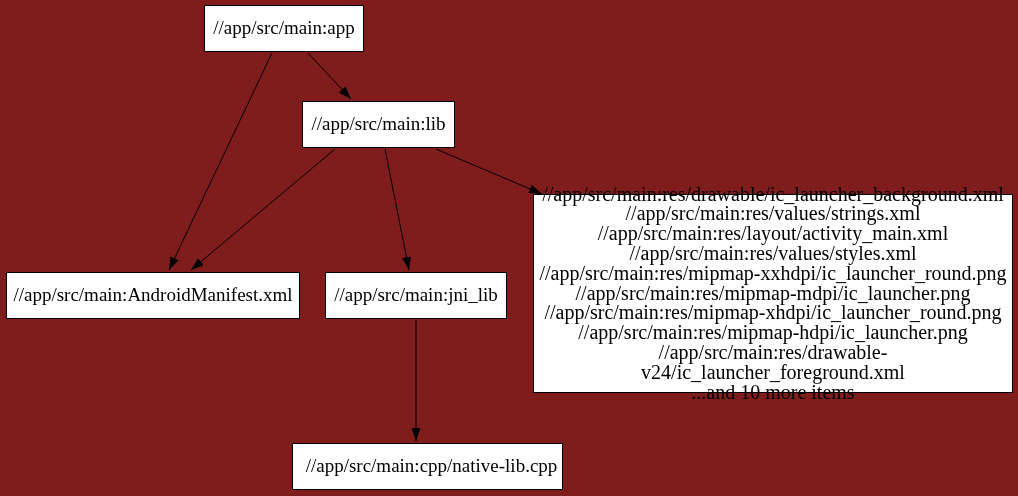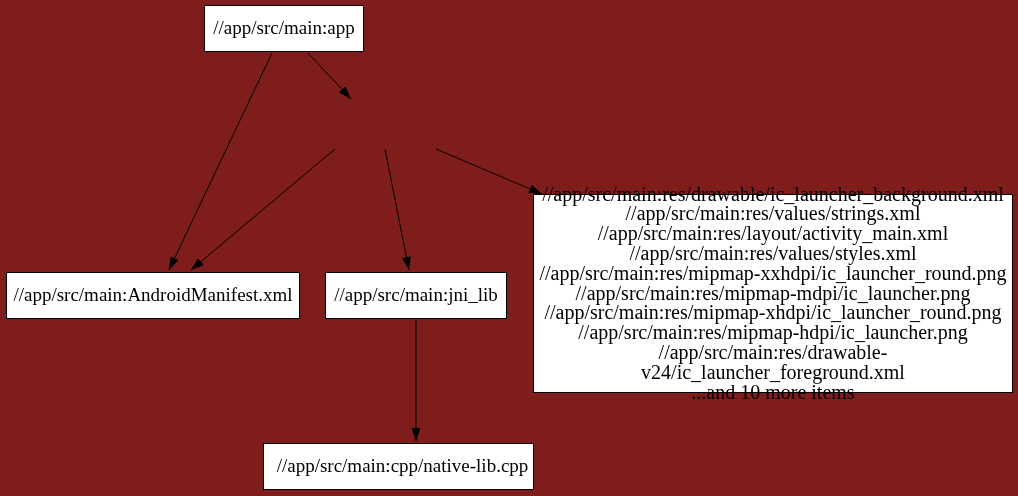--- a/index.html
+++ b/index.html
@@ -61,20 +61,23 @@
     <line x1="335" y1="149" x2="191" y2="270" stroke="#000000" stroke-width="1" marker-end="url(#arrow)"></line>
     <line x1="385" y1="149" x2="409" y2="270" stroke="#000000" stroke-width="1" marker-end="url(#arrow)"></line>
     <line x1="436" y1="149" x2="542" y2="194" stroke="#000000" stroke-width="1" marker-end="url(#arrow)"></line>
     <line x1="416" y1="320" x2="416" y2="441" stroke="#000000" stroke-width="1" marker-end="url(#arrow)"></line>
   </svg>
 
   <div class="node" style="left:204px; top:5px; width:160px; height:47px;">
     <span>//app/src/main:app</span>
   </div>
 
+  <div class="node" style="left:302px; top:101px; width:153px; height:47px;">
+    <span>//app/src/main:lib</span>
+  </div>
 
   <div class="node" style="left:6px; top:272px; width:294px; height:47px;">
     <span>//app/src/main:AndroidManifest.xml</span>
   </div>
 
   <div class="node" style="left:325px; top:272px; width:182px; height:47px;">
     <span>//app/src/main:jni_lib</span>
   </div>
 
   <div class="node multiline" style="left:533px; top:194px; width:480px; height:199px;">
@@ -83,17 +86,17 @@
 //app/src/main:res/layout/activity_main.xml
 //app/src/main:res/values/styles.xml
 //app/src/main:res/mipmap-xxhdpi/ic_launcher_round.png
 //app/src/main:res/mipmap-mdpi/ic_launcher.png
 //app/src/main:res/mipmap-xhdpi/ic_launcher_round.png
 //app/src/main:res/mipmap-hdpi/ic_launcher.png
 //app/src/main:res/drawable-v24/ic_launcher_foreground.xml
 ...and 10 more items</span>
   </div>
 
-  <div class="node" style="left:263px; top:443px; width:271px; height:47px;padding-left:8px;">
+  <div class="node" style="left:292px; top:443px; width:271px; height:47px;padding-left:8px;">
     <span>//app/src/main:cpp/native-lib.cpp</span>
   </div>
 
 </div>
 
 </body></html>

